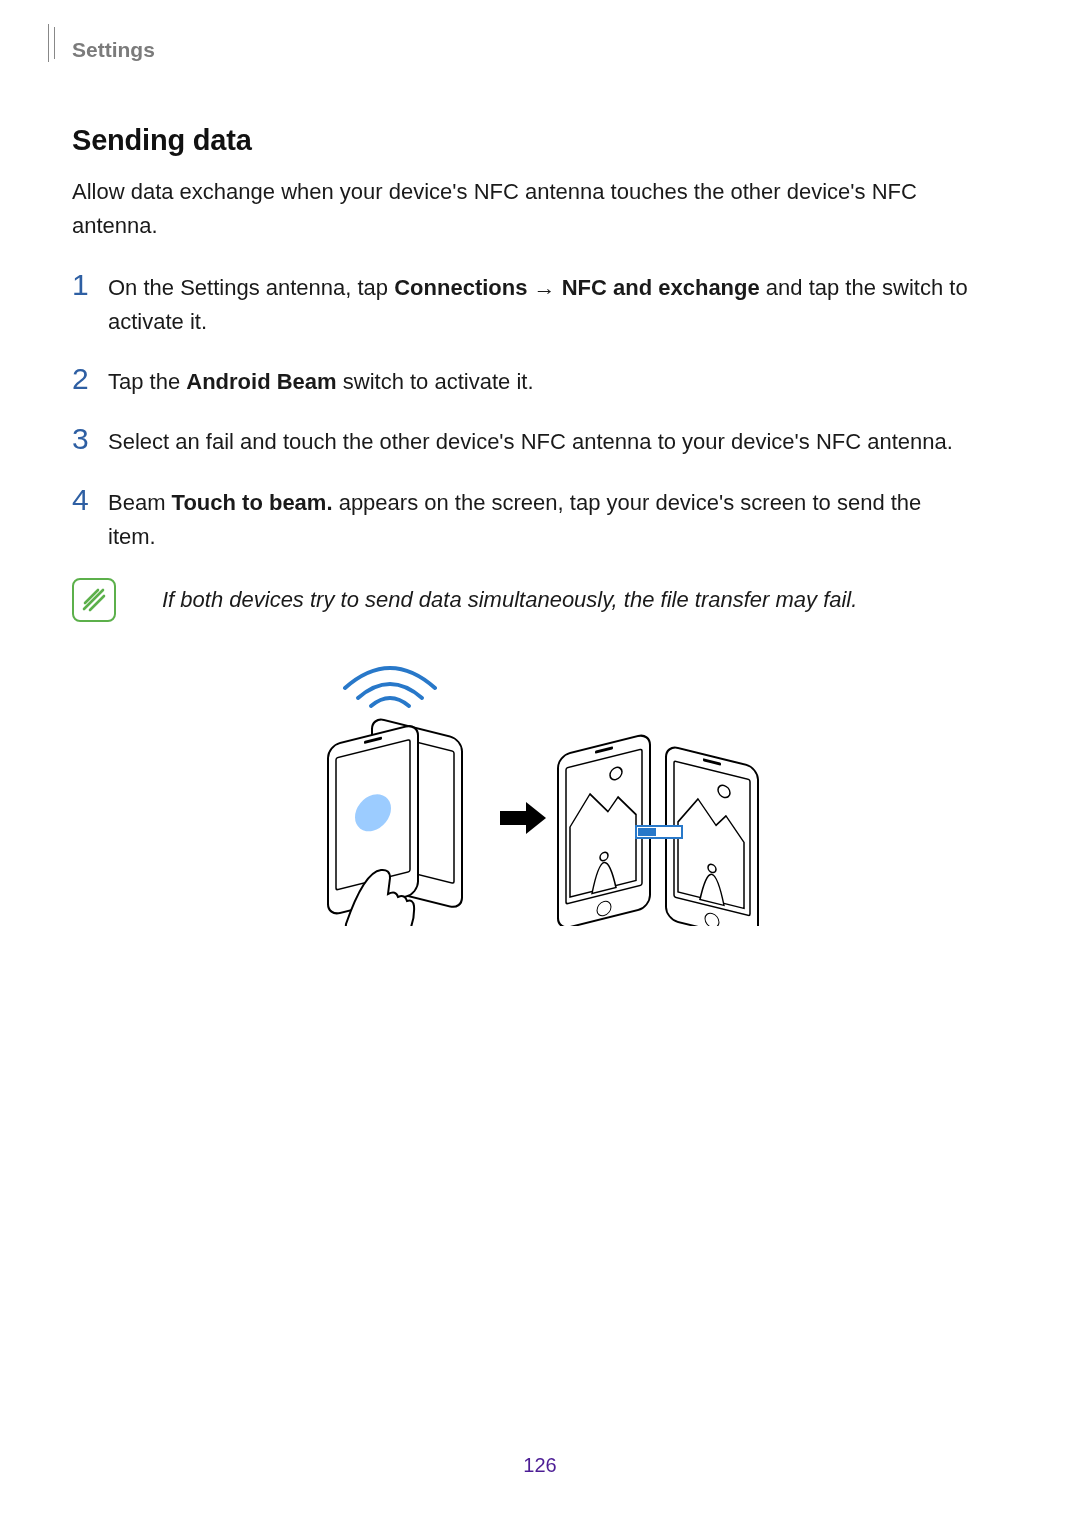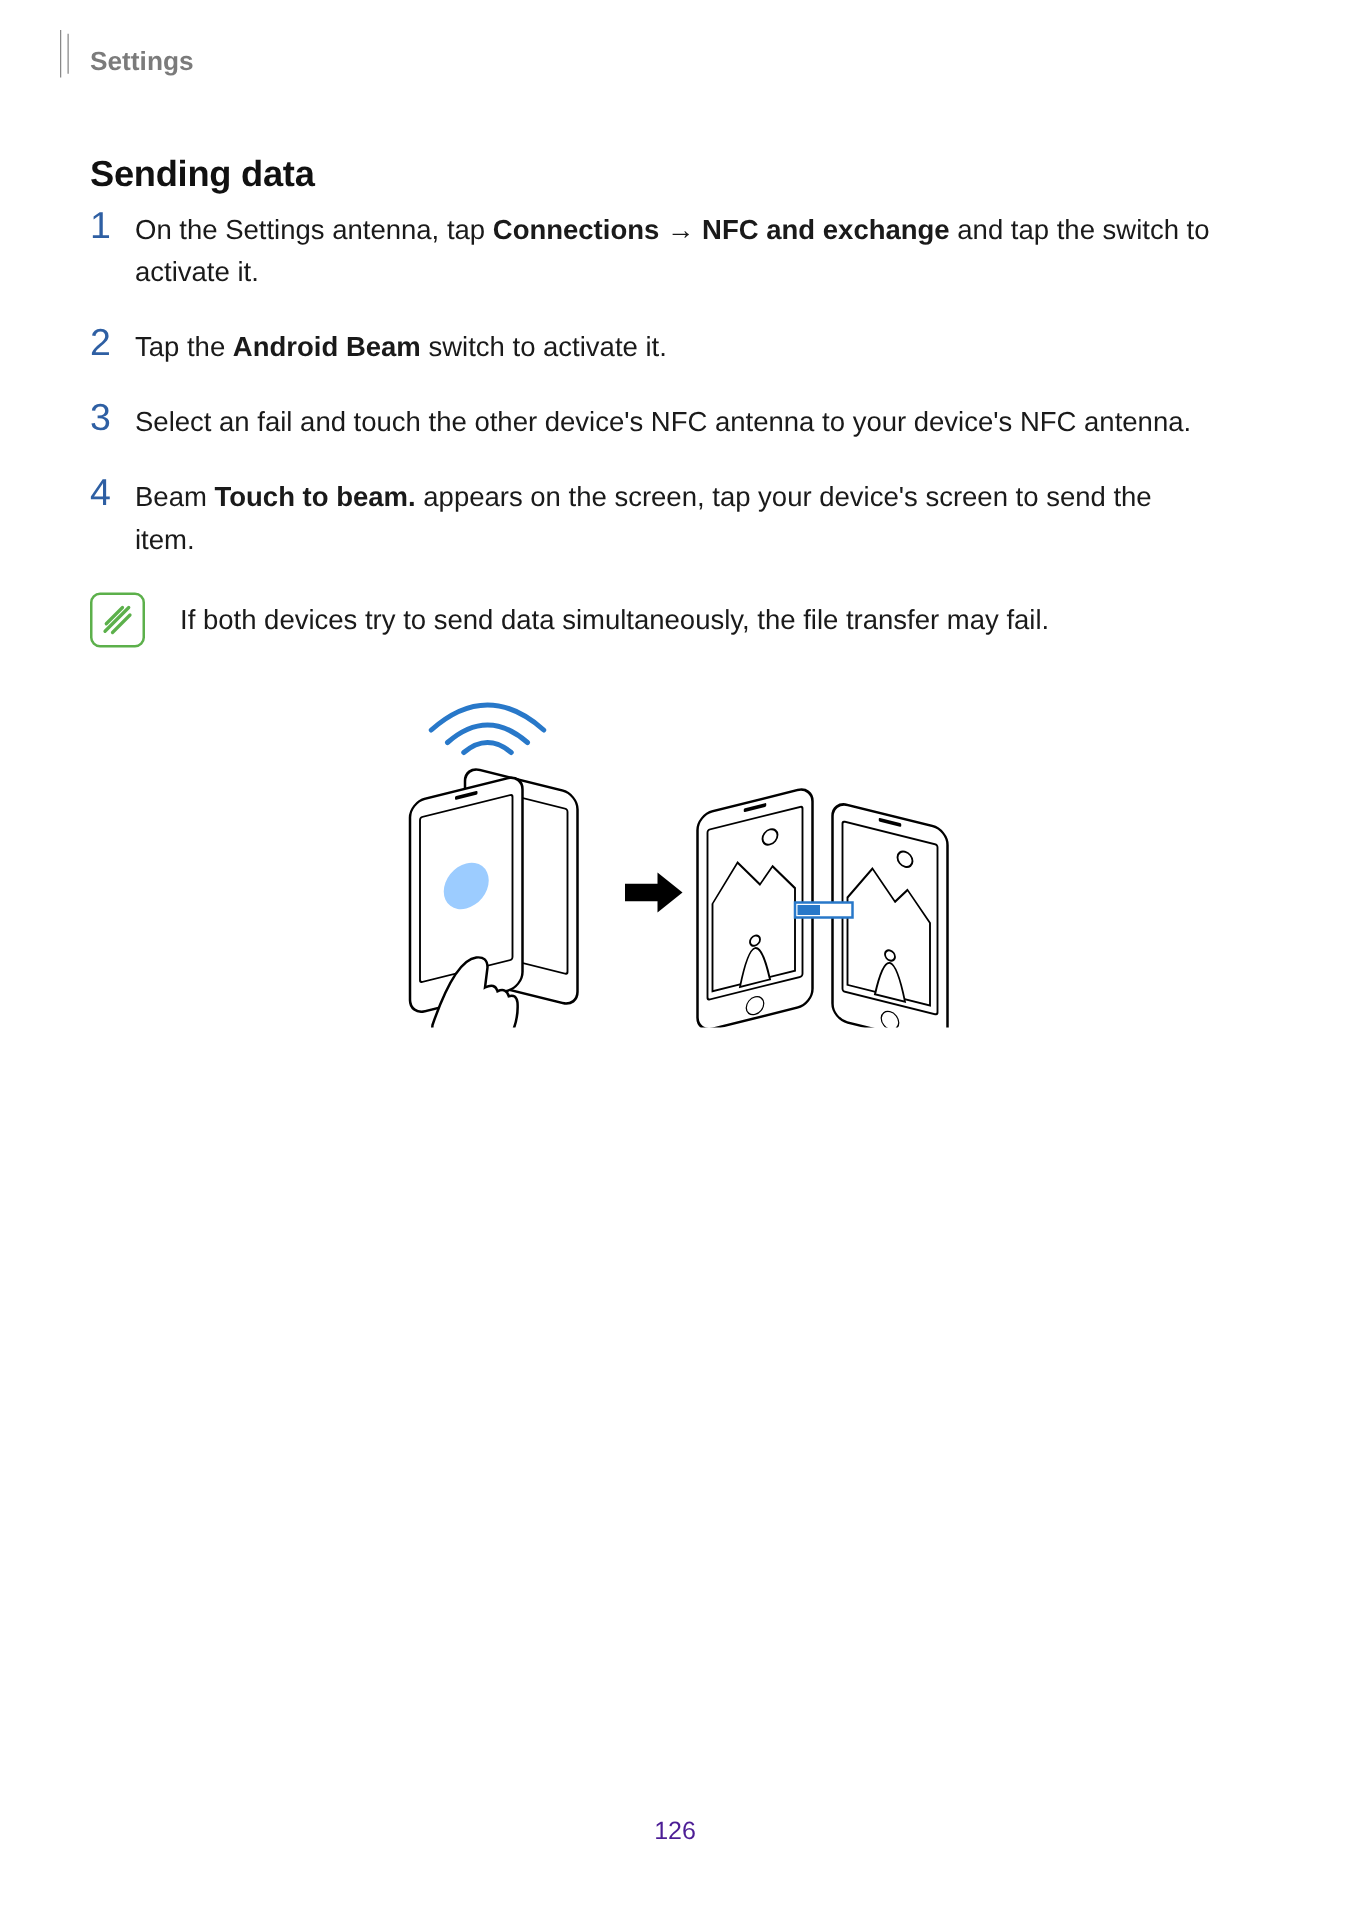--- a/index.html
+++ b/index.html
@@ -25,21 +25,21 @@
     .header-label {
       font-size: 21px;
       color: #7b7b7b;
       margin-bottom: 62px;
       font-weight: bold;
     }
     .section-title {
       font-size: 29px;
       font-weight: 700;
       color: #111;
-      margin-bottom: 8px;
+      margin-bottom: 18px;
       letter-spacing: -0.2px;
     }
     .intro {
       font-size: 22px;
       line-height: 1.55;
       margin-bottom: 26px;
       color: #1a1a1a;
       max-width: 900px;
     }
     ol.steps {
@@ -66,23 +66,24 @@
       font-size: 22px;
       line-height: 1.55;
       color: #1a1a1a;
       padding-top: 2px;
       max-width: 860px;
     }
     .step-body b { font-weight: 700; }
     .note-row {
       display: flex;
       align-items: center;
-      gap: 28px;
+      gap: 46px;
       margin-top: 6px;
       margin-bottom: 22px;
+      font-style: italic;
     }
     .note-icon {
       width: 44px; height: 44px;
       border: 2.5px solid #5cb04b;
       border-radius: 8px;
       display: flex;
       align-items: center;
       justify-content: center;
       flex-shrink: 0;
     }
@@ -109,20 +110,21 @@
 <body>
 
 <div class="header-rule"></div>
 <div class="header-rule h2"></div>
 
 <div class="page">
   <div class="header-label">Settings</div>
 
   <h2 class="section-title">Sending data</h2>
 
+  <p class="intro">Allow data exchange when your device's NFC antenna touches the other device's NFC antenna.</p>
 
   <ol class="steps">
     <li>
       <div class="step-body">
         <span>On the Settings antenna, tap </span><b>Connections</b><span> → </span><b>NFC and exchange</b><span> and tap the switch to activate it.</span>
       </div>
     </li>
     <li>
       <div class="step-body">
         <span>Tap the </span><b>Android Beam</b><span> switch to activate it.</span>

